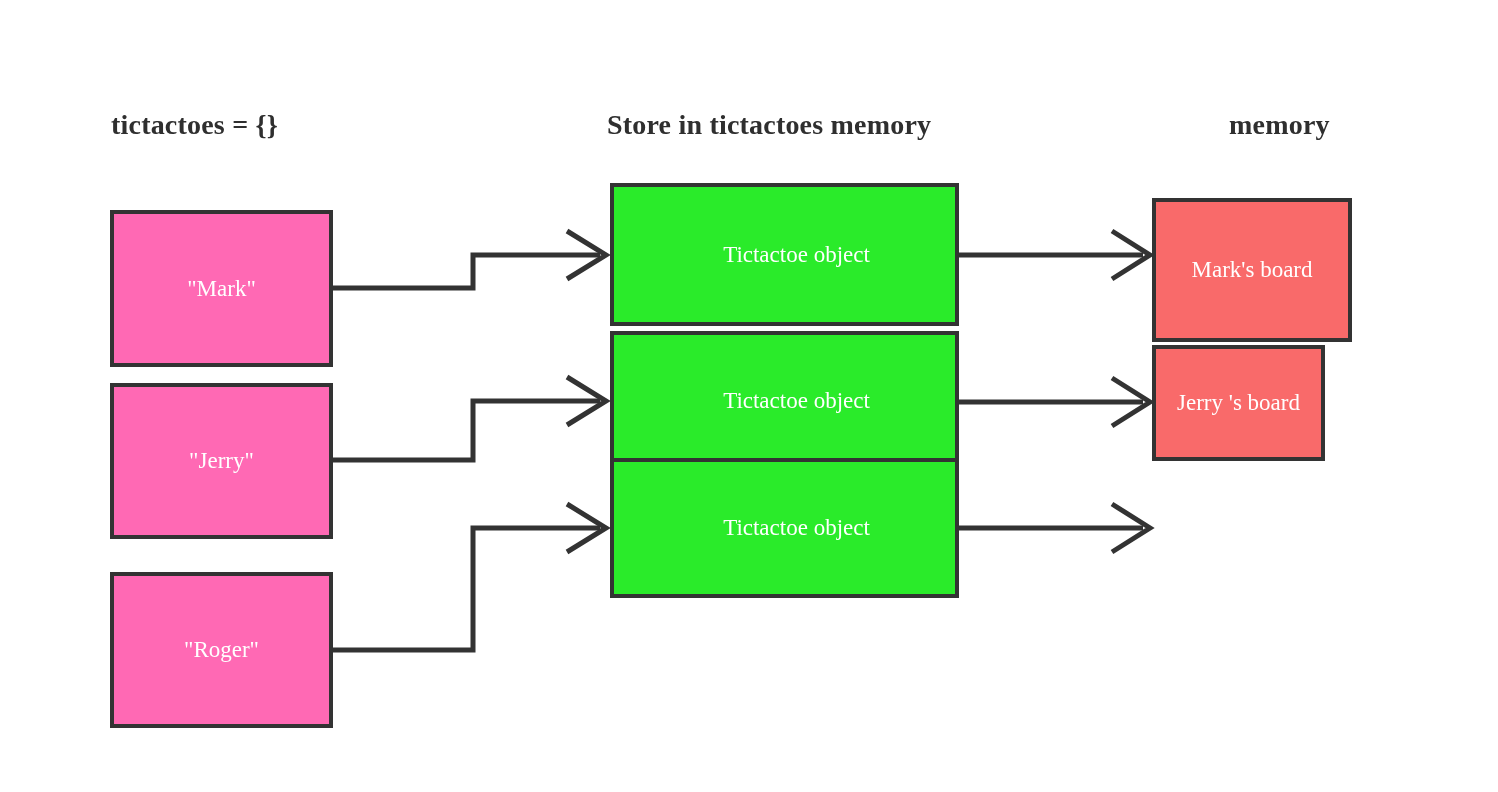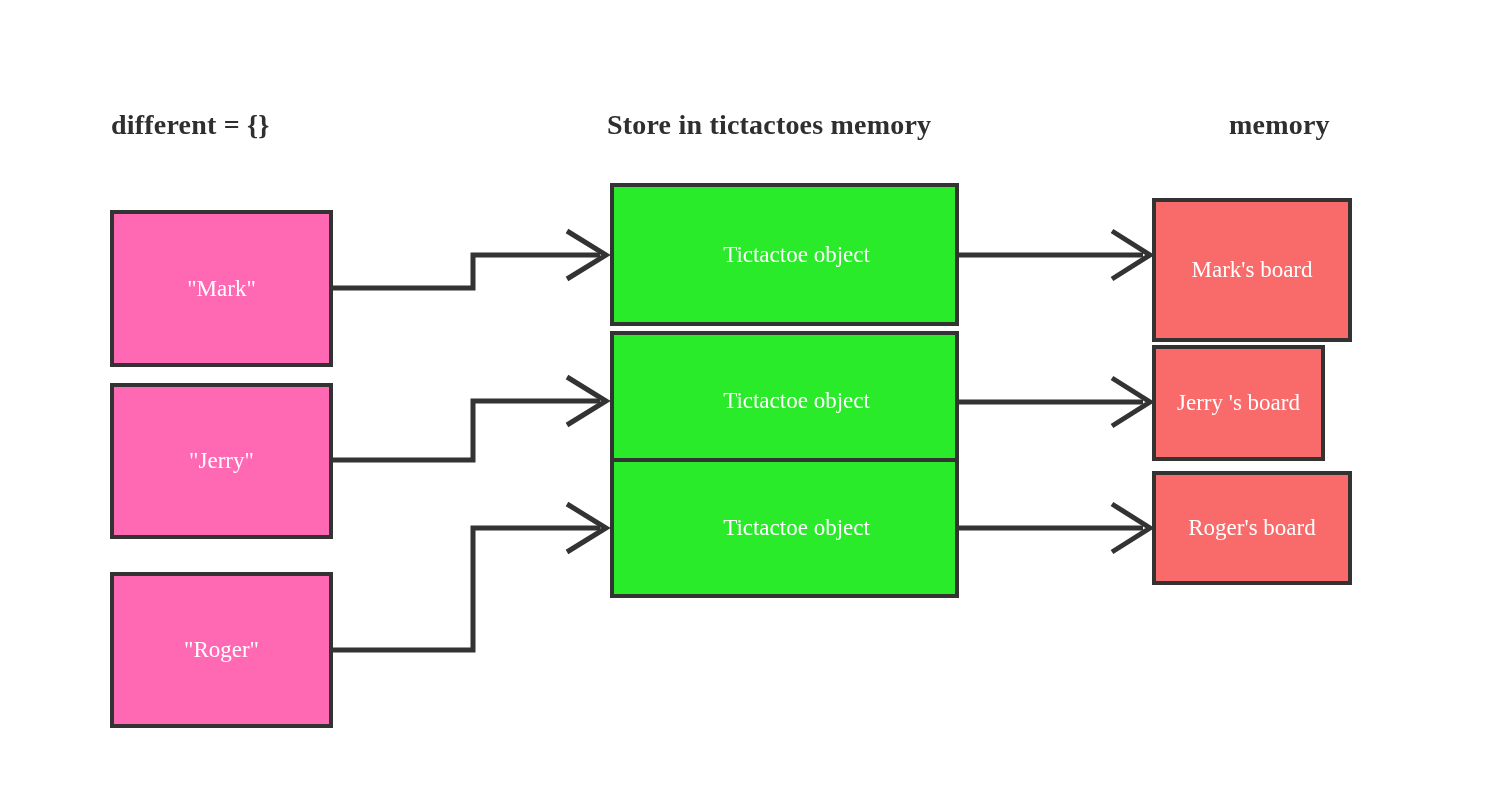--- a/index.html
+++ b/index.html
@@ -91,21 +91,21 @@
     stroke-width: 5;
     stroke-linecap: butt;
     stroke-linejoin: miter;
   }
 </style>
 </head>
 <body>
 
 <div id="canvas">
 
-  <div id="heading-left" class="heading">different = {}</div>
+  <div id="heading-left" class="heading">tictactoes = {}</div>
 
   <div id="heading-center" class="heading">Store in tictactoes memory</div>
 
   <div id="heading-right" class="heading">memory</div>
 
   <svg id="wires" viewBox="0 0 1498 792" width="1498" height="792">
 
     <path class="wire" d="M 333 288 L 473 288 L 473 255 L 600 255"></path>
     <path class="arrowhead" d="M 567 231 L 606 255 L 567 279"></path>
 
@@ -150,17 +150,14 @@
   </div>
 
   <div id="board-mark" class="node red">
     <span class="label">Mark's board</span>
   </div>
 
   <div id="board-jerry" class="node red">
     <span class="label">Jerry 's board</span>
   </div>
 
-  <div id="board-roger" class="node red">
-    <span class="label">Roger's board</span>
-  </div>
 
 </div>
 
 </body></html>

